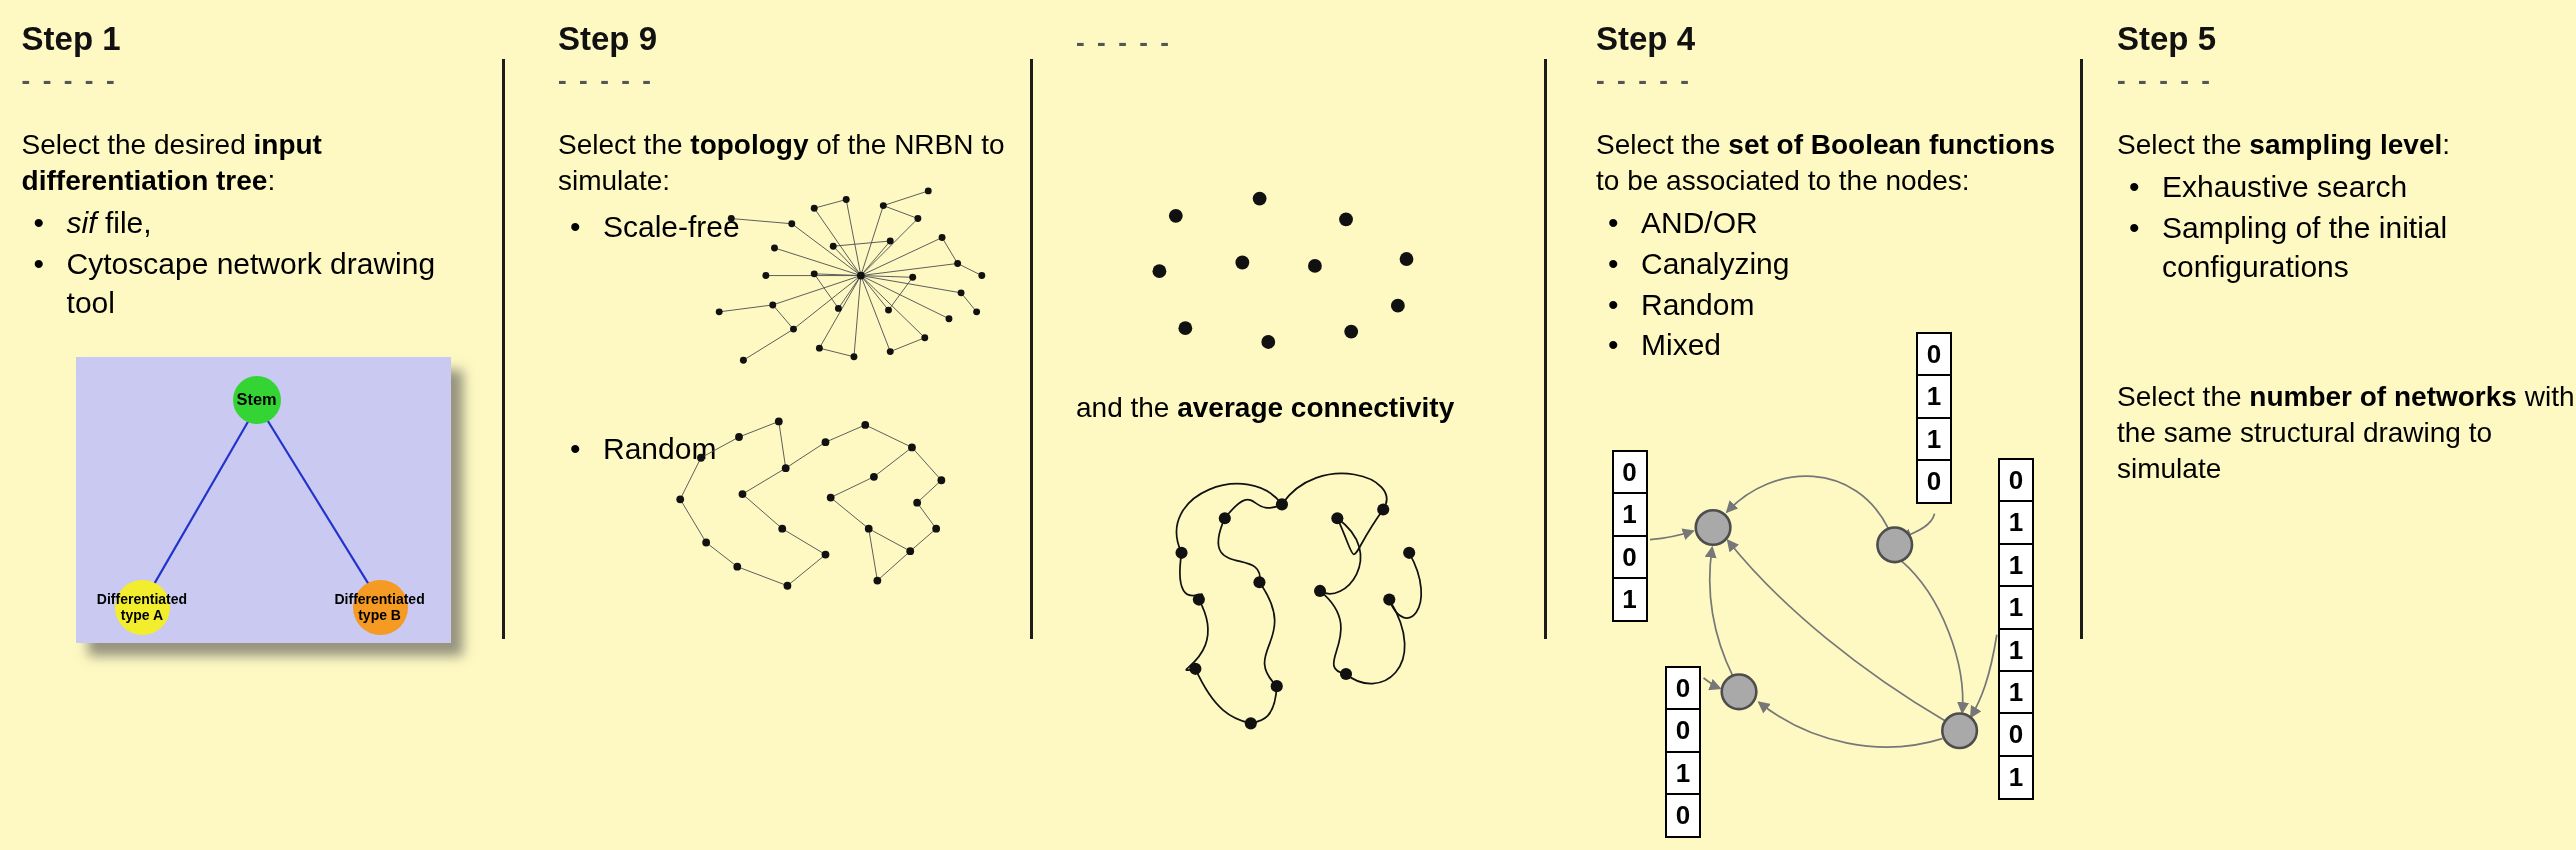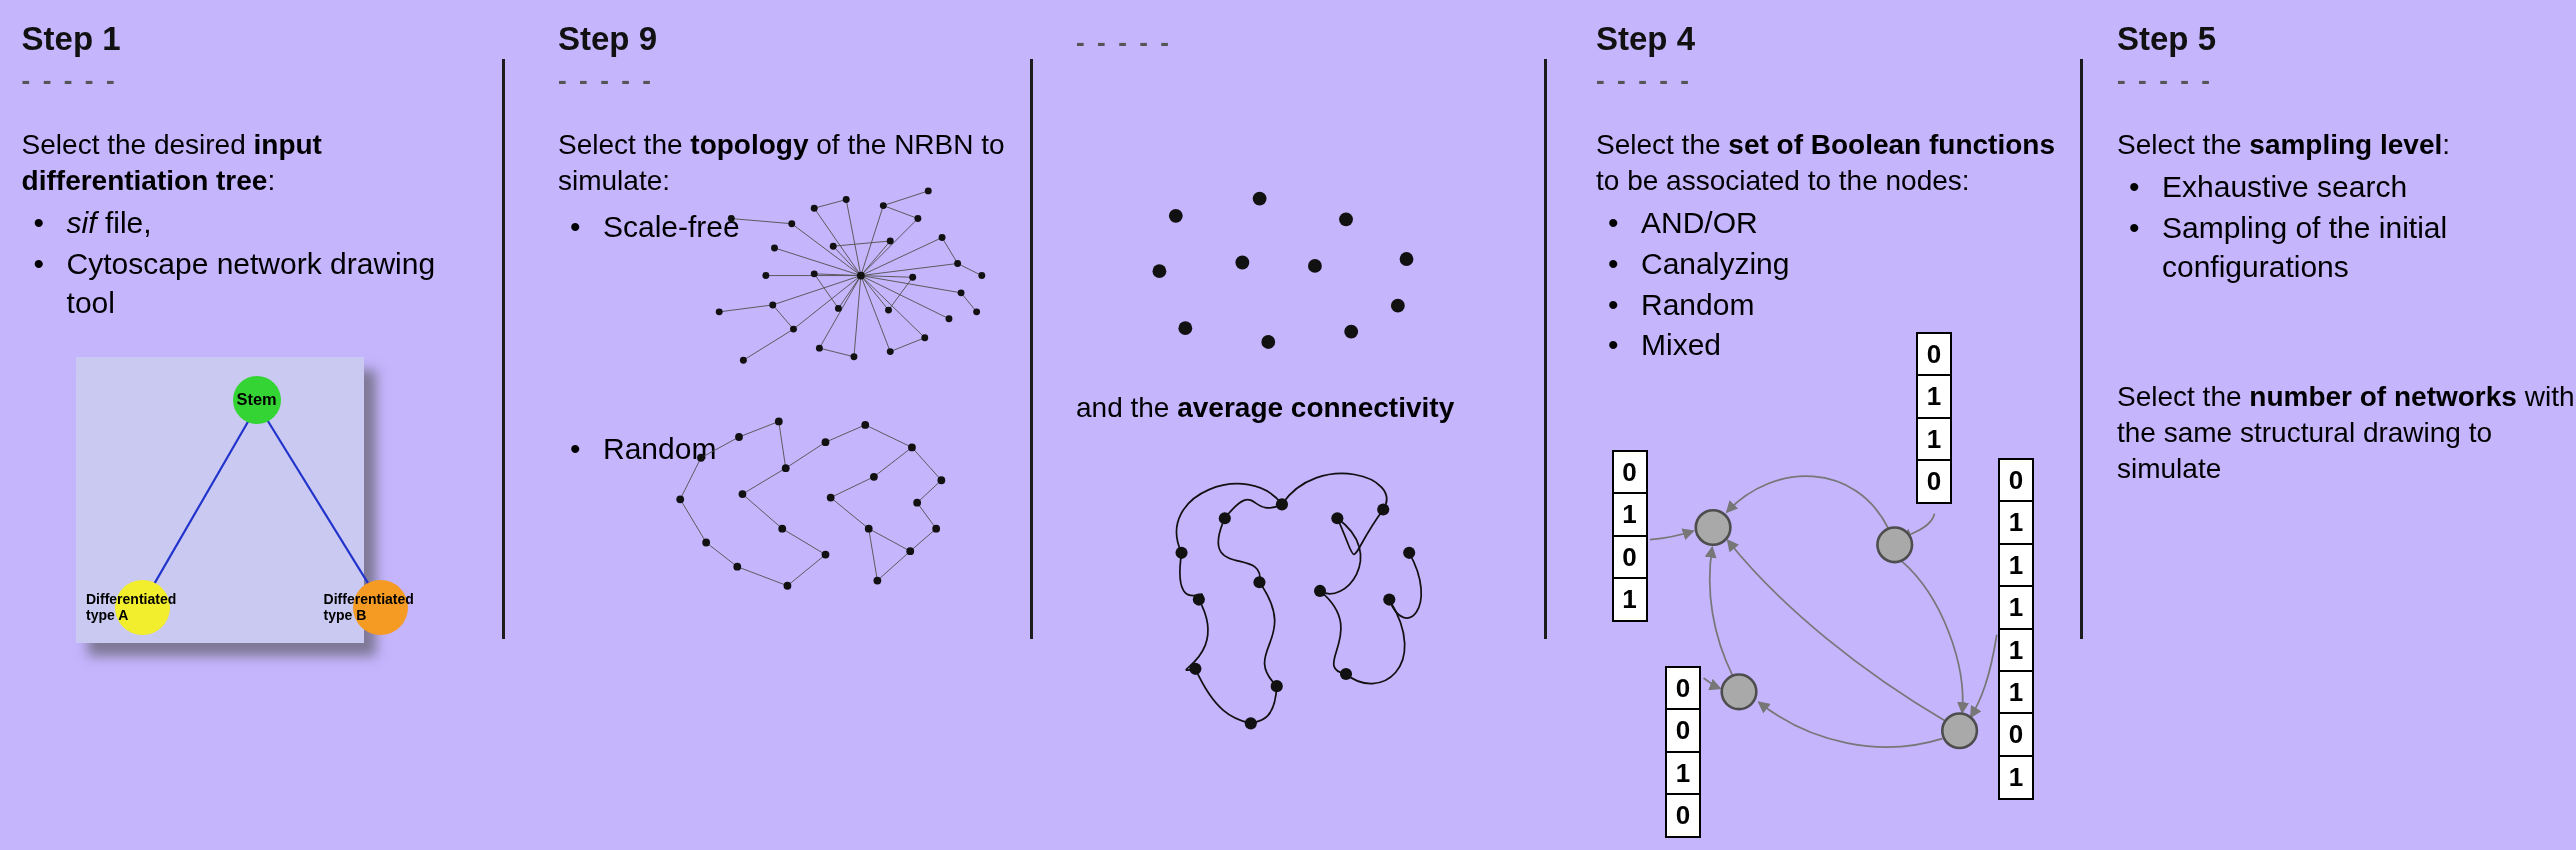--- a/index.html
+++ b/index.html
@@ -1,32 +1,32 @@
 <!DOCTYPE html>
 <html style="font-size:14px"><head>
 <meta charset="utf-8">
 <style>
   *{box-sizing:border-box;margin:0;padding:0}
   body{font-family:"Liberation Sans",sans-serif;background:#fff}
-  .canvas{position:relative;width:2576px;height:851px;background:#c4b5fd;color:#000;overflow:hidden}
+  .canvas{position:relative;width:2576px;height:851px;background:#fef9c3;color:#000;overflow:hidden}
   .col{position:absolute;top:20px}
   .step-title{font-size:33px;font-weight:bold;color:#111}
   .dashes{font-size:26px;font-weight:bold;color:#555;letter-spacing:2.6px;margin-top:7px}
   .para{font-size:28px;line-height:1.3;margin-top:31px}
   .para b{font-weight:bold}
   .bullets{margin-top:3.5px}
   .bullet{display:flex;font-size:30px;line-height:1.3;margin-top:1.7px}
   .bullet .marker{flex:0 0 45px;padding-left:12px}
   .bullet .btext i{font-style:italic}
   .divider{position:absolute;top:59px;width:2.6px;height:580px;background:#1c1c1c}
   
-  .tree-box{position:relative;width:288px;height:286px;margin:35px 8px 0 54px;box-shadow:12px 13px 11.2px rgba(80,80,80,.6)}
+  .tree-box{position:relative;width:375px;height:286px;margin:35px 8px 0 54px;box-shadow:12px 13px 11.2px rgba(80,80,80,.6)}
   .tree-svg{position:absolute;left:0;top:0}
   .tree-node{position:absolute;border-radius:50%;display:flex;align-items:center;justify-content:center;font-weight:bold}
-  .tree-label{position:absolute;font-size:14px;font-weight:bold;line-height:1.12;color:#000}
+  .tree-label{position:absolute;font-size:14px;font-weight:bold;text-align:center;line-height:1.12;color:#000}
   .stem-label{font-size:16.4px;font-weight:bold;color:#000}
   
   .gfx{position:absolute;display:block}
   
   .bool-wrap{position:absolute;left:0;top:312px;width:485px;height:519px}
   .bool-svg{position:absolute;left:0;top:0}
   .cellcol{position:absolute;display:flex;flex-direction:column}
   .cell{width:36px;height:45px;border:2.6px solid #000;background:#fff;font-size:26px;font-weight:bold;
         display:flex;align-items:center;justify-content:center}
   .cell + .cell{margin-top:-2.6px}

